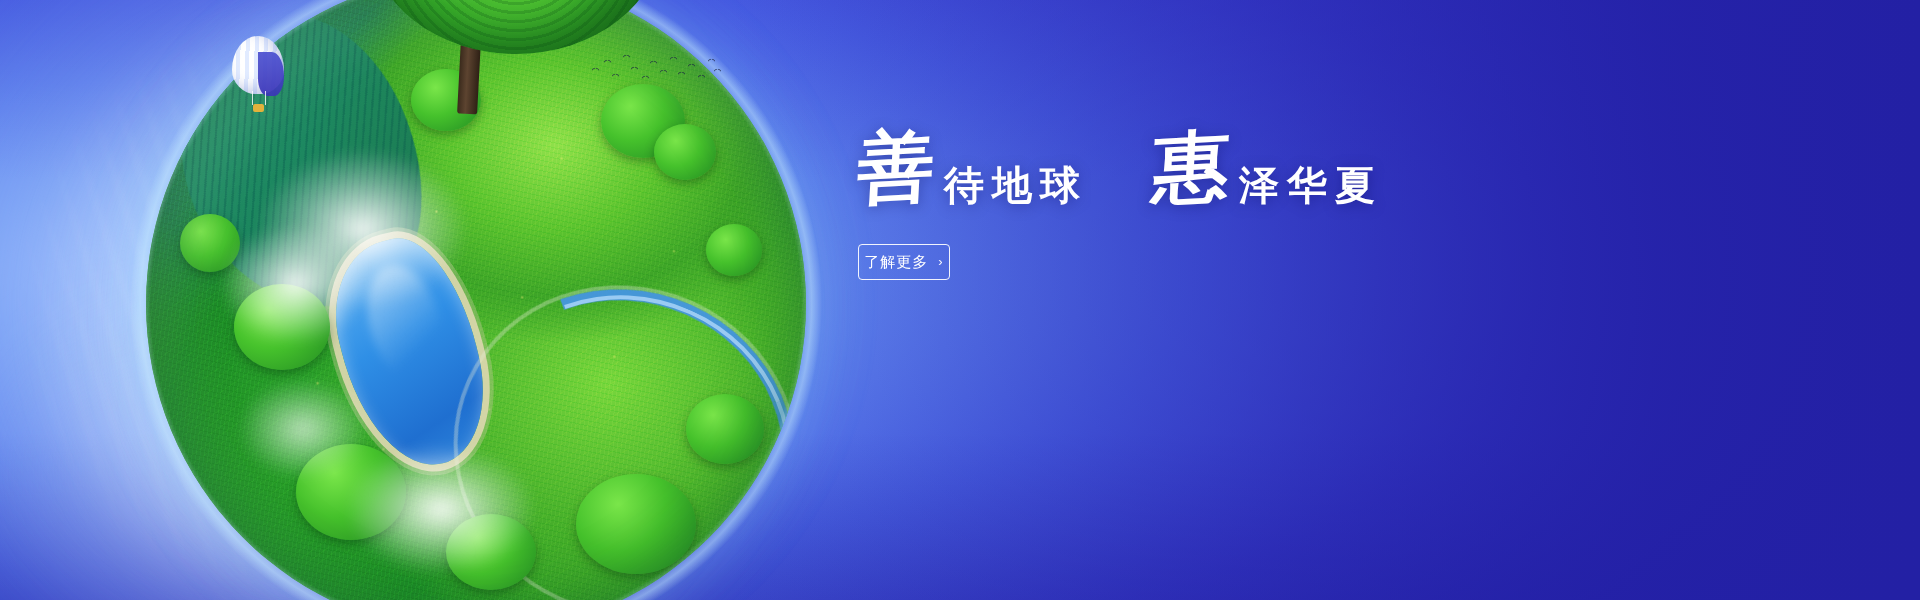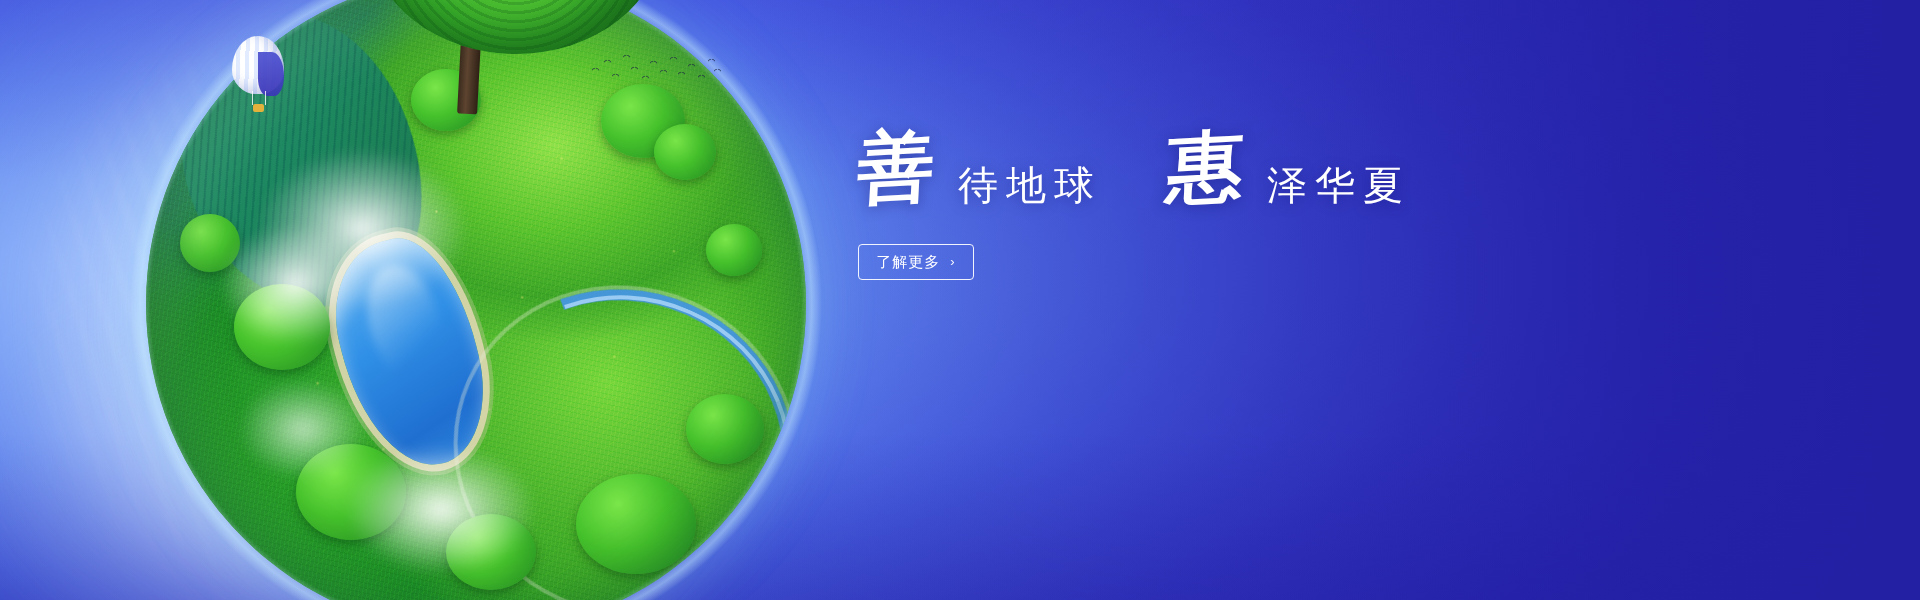--- a/index.html
+++ b/index.html
@@ -213,23 +213,23 @@
   }
   .hl-group{display:inline-block;vertical-align:top;}
   .hl-big{
     font-family:"DejaVu Serif","Liberation Serif",serif;
     font-size:76px;line-height:86px;font-weight:700;
     letter-spacing:0;display:inline-block;vertical-align:baseline;
     transform:skewX(-6deg) rotate(-3deg);
   }
   .hl-small{
     font-family:"DejaVu Serif","Liberation Serif",serif;
-    font-size:40px;line-height:86px;font-weight:400;
+    font-size:40px;line-height:86px;font-weight:700;
     letter-spacing:8px;display:inline-block;vertical-align:baseline;
-    margin-left:24px;position:relative;top:6px;text-align:center;
+    margin-left:10px;position:relative;top:6px;text-align:center;
   }
   .hl-gap{display:inline-block;width:56px;}
 
   .subline{
     margin-top:16px;
     color:#ffffff;
     font-size:27px;
     letter-spacing:9px;
     white-space:nowrap;
     text-shadow:0 1px 8px rgba(10,10,80,.30);
@@ -238,21 +238,21 @@
     margin-top:18px;
     color:#eef2ff;
     font-size:18.5px;
     letter-spacing:.6px;
     white-space:nowrap;
     text-shadow:0 1px 6px rgba(10,10,80,.30);
   }
   .btn-row{margin-top:24px;}
   .more-btn{
     display:inline-flex;align-items:center;justify-content:center;gap:10px;
-    width:116px;height:36px;
+    width:92px;height:36px;
     border:1px solid rgba(255,255,255,.92);
     border-radius:4px;
     background:transparent;
     color:#ffffff;
     font-size:15px;letter-spacing:1px;
     cursor:pointer;
     padding:0 14px;
     white-space:nowrap;
   }
   .more-btn .chev{font-size:13px;opacity:.95;transform:translateY(-1px);}

